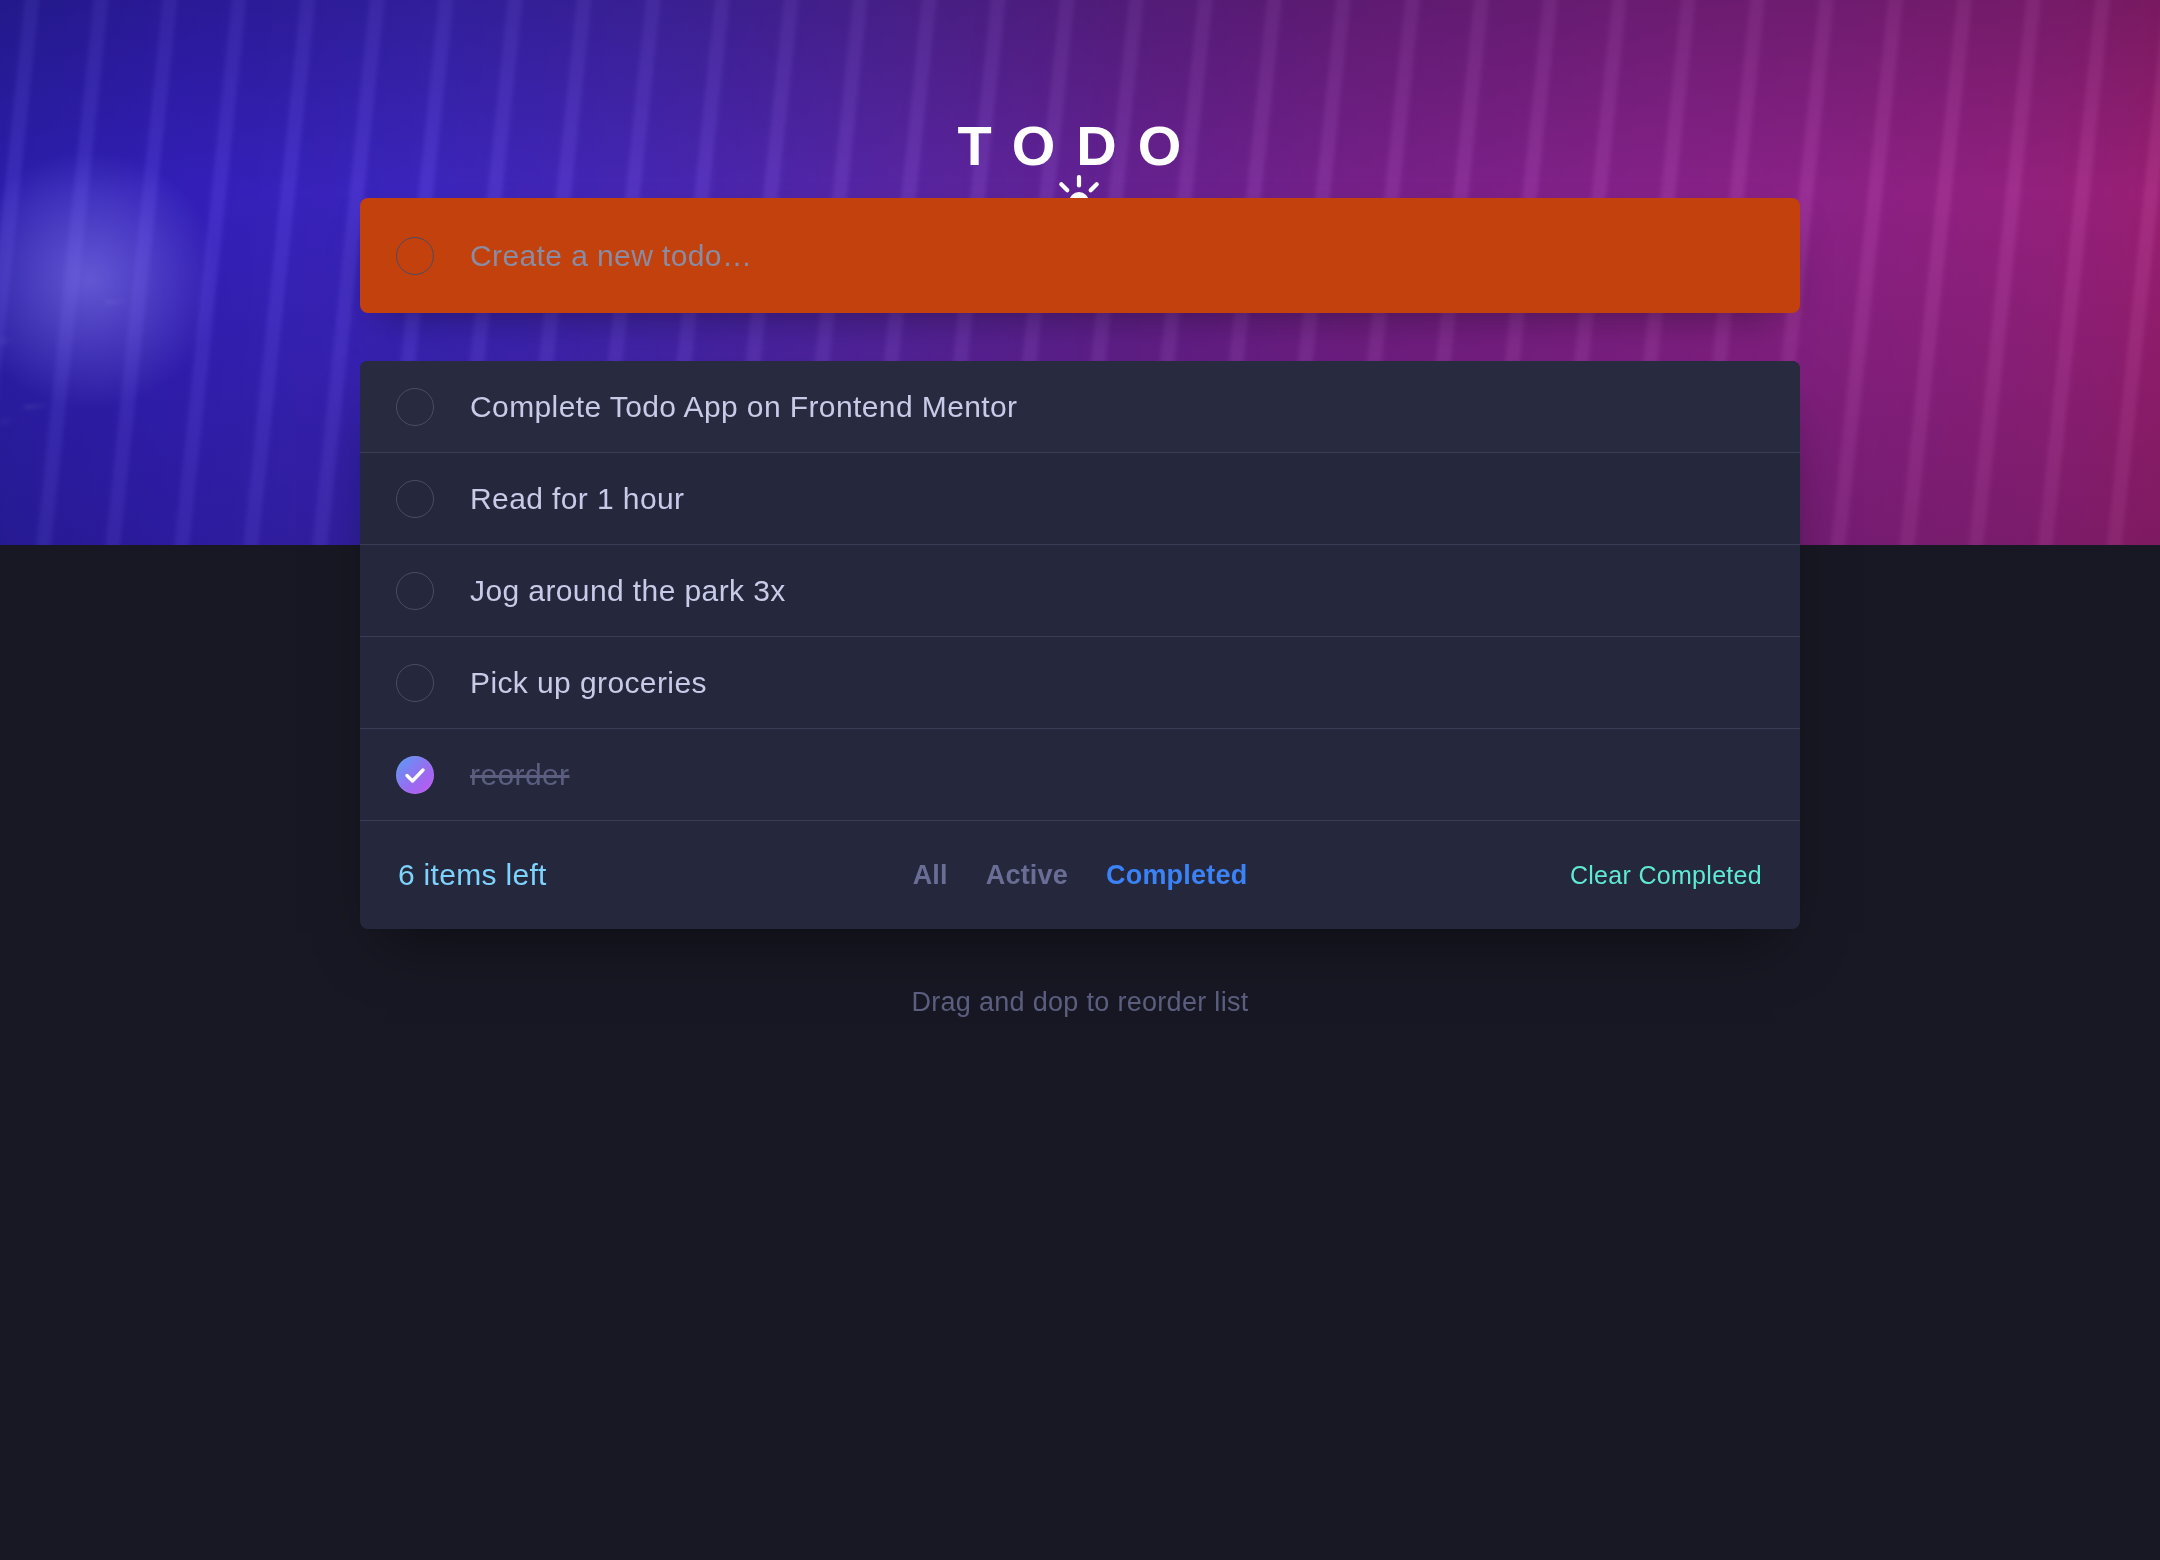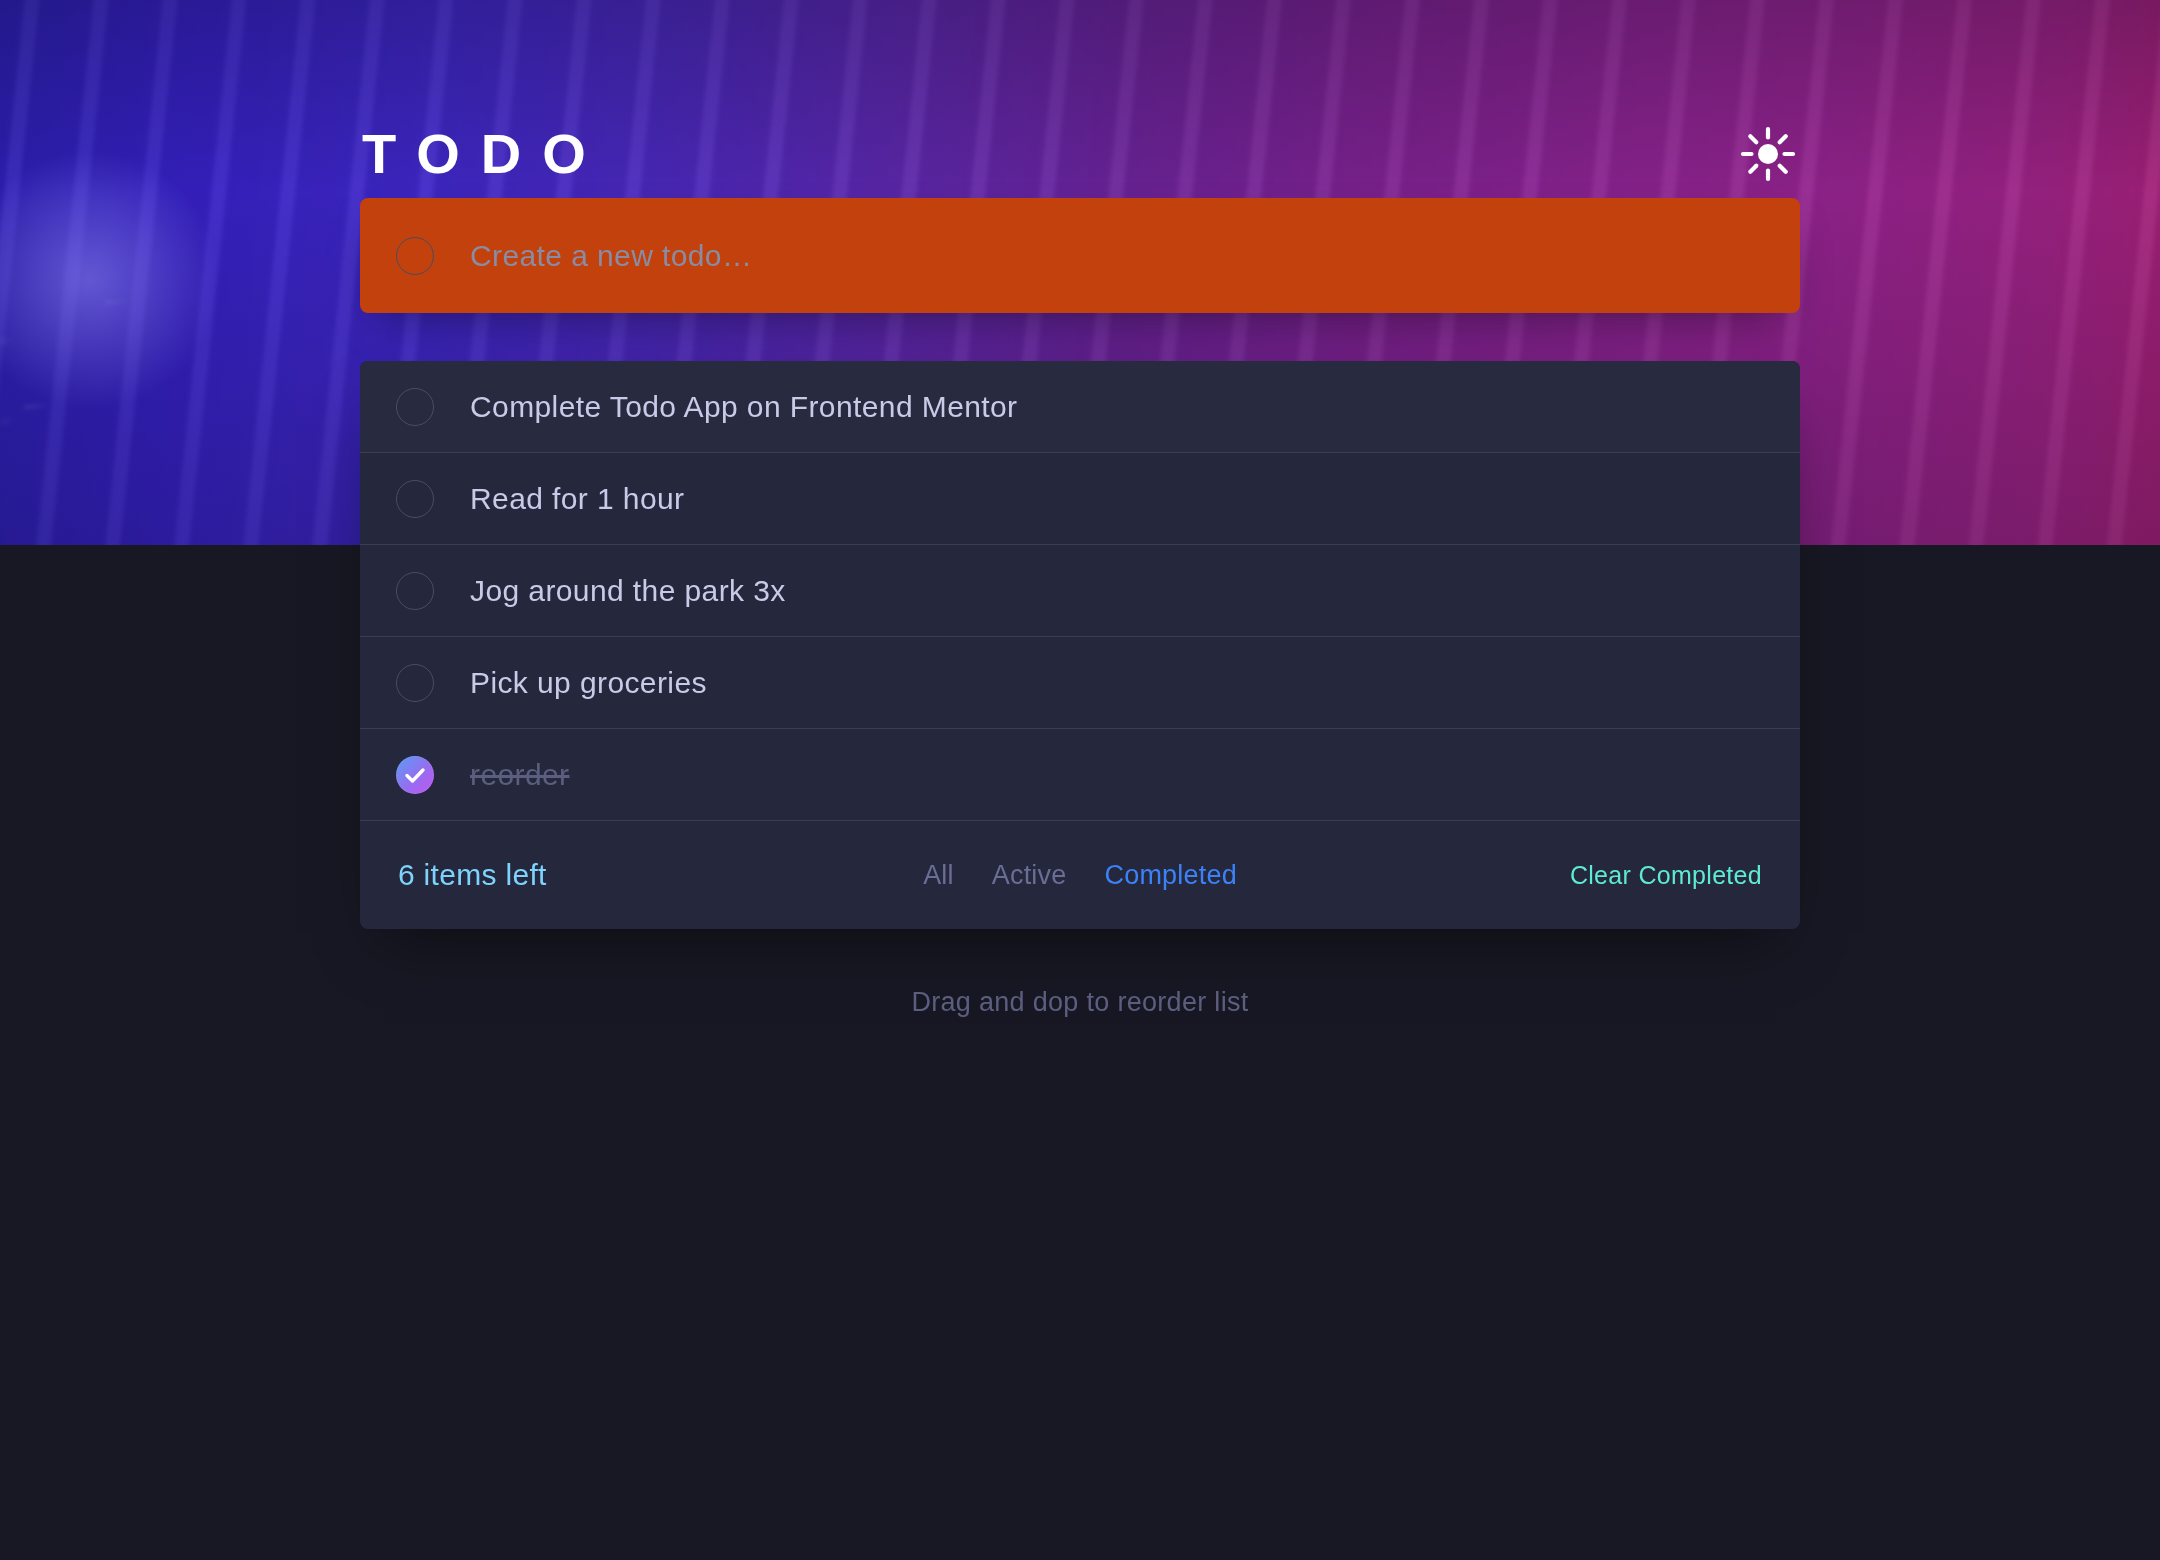--- a/index.html
+++ b/index.html
@@ -60,20 +60,21 @@
   
   #wrap {
     position:absolute; left:360px; top:0; width:1440px;
   }
 
   
   #titlebar {
     display:flex; align-items:center; justify-content:space-between;
     padding:118px 2px 0 2px;
     height:190px;
+    flex-direction:column;
   }
   #app-title {
     color:#ffffff;
     font-size:56px;
     font-weight:700;
     letter-spacing:21px;
     line-height:1;
   }
   #theme-toggle {
     width:56px; height:56px; position:relative; cursor:pointer;
@@ -161,21 +162,21 @@
     position:absolute;
     left:0; right:0;
     display:flex; justify-content:center; align-items:center;
     gap:38px;
     pointer-events:none;
   }
   .filter {
     pointer-events:auto;
     color:#6A6D94;
     font-size:27px;
-    font-weight:400;
+    font-weight:700;
     letter-spacing:.2px;
     cursor:pointer;
     white-space:nowrap;
   }
   .filter.active { color:#3b82f6; }
   #clear-completed {
     margin-left:auto;
     color:#5eead4;
     font-size:25px;
     letter-spacing:.3px;

